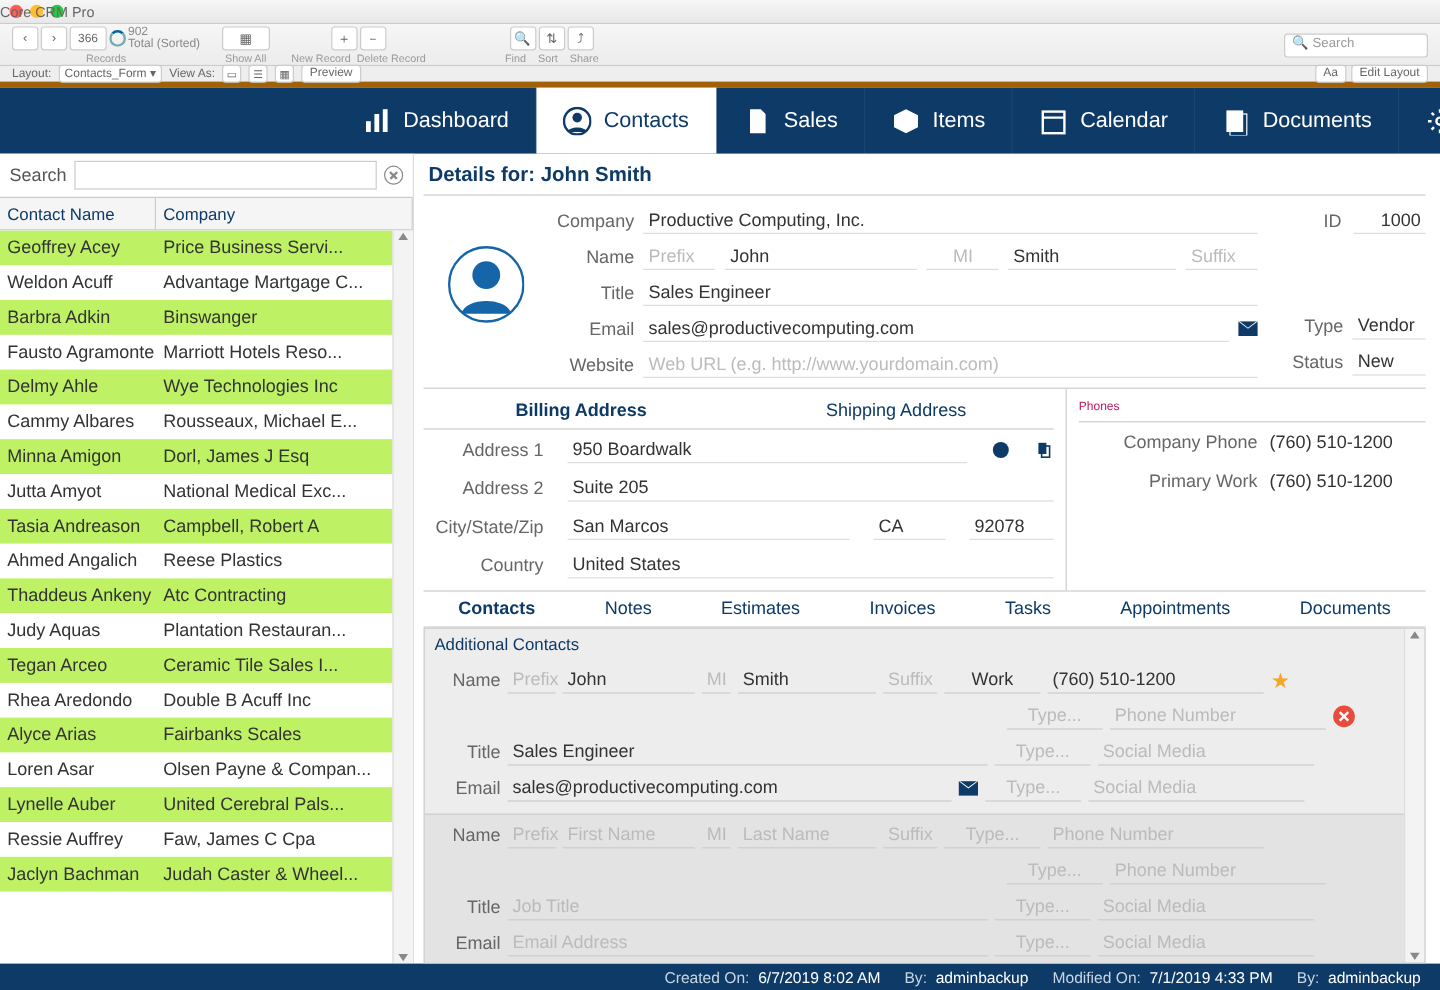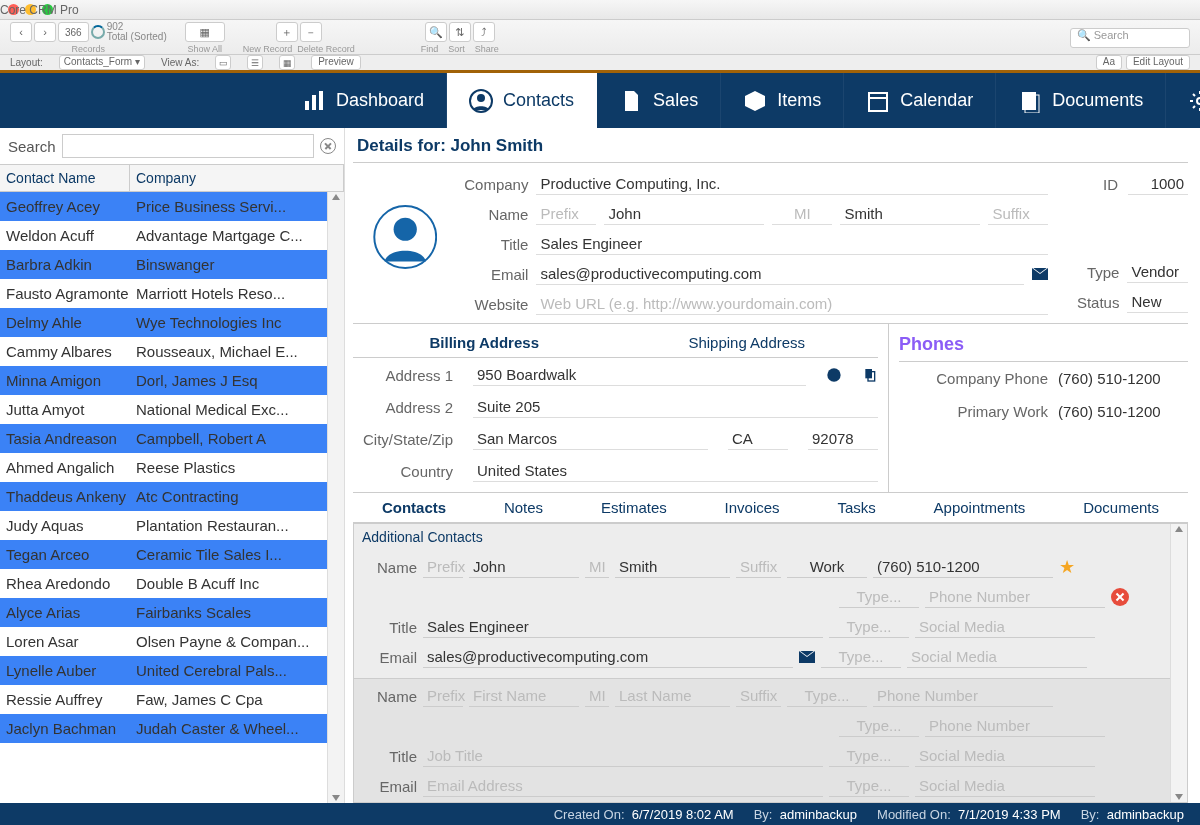--- a/index.html
+++ b/index.html
@@ -11,21 +11,21 @@
 .dot.r{background:#ff5f57}.dot.y{background:#ffbd2e}.dot.g{background:#28c940}
 .wtitle{position:absolute;left:0;right:16px;font-size:12px;color:#666}
 .toolbar{height:35px;background:linear-gradient(#f6f6f6,#ececec);display:flex;align-items:center;padding:2px 10px 0;gap:18px;border-bottom:1px solid #ccc;font-size:10px;color:#888}
 .tgroup{display:flex;flex-direction:column;align-items:center;gap:0}
 .trow{display:flex;gap:2px;align-items:center}
 .tbtn{height:20px;min-width:22px;border:1px solid #ccc;background:#fff;border-radius:3px;display:flex;align-items:center;justify-content:center;font-size:11px;color:#666}
 .tlbl{font-size:9px;color:#999;margin-top:2px}
 .recpill{border:1px solid #ccc;border-radius:3px;background:#fff;display:flex;align-items:center;height:20px;padding:0 6px;font-size:10px;gap:4px;color:#666}
 .pie{width:14px;height:14px;border:2px solid #7aa;border-radius:50%;border-top-color:#069}
 .searchtop{margin-left:auto;height:20px;border:1px solid #ccc;border-radius:3px;width:120px;font-size:11px;padding:0 6px;background:#fff;color:#999}
-.subbar{height:18px;background:#eee;display:flex;align-items:center;padding:0 10px;gap:16px;font-size:10px;color:#666;border-bottom:3px solid #a16207}
+.subbar{height:18px;background:#eee;display:flex;align-items:center;padding:0 10px;gap:6px;font-size:10px;color:#666;border-bottom:5px solid #a16207}
 .subsel{border:1px solid #ccc;border-radius:3px;background:#fff;height:15px;font-size:10px;padding:0 4px}
 .subbtn{border:1px solid #ccc;border-radius:3px;background:#fff;height:15px;font-size:10px;padding:0 6px}
 .navbar{height:55px;background:#0d3a66;display:flex;align-items:stretch}
 .navspacer{flex:0 0 280px}
 .navtab{display:flex;align-items:center;gap:10px;padding:0 22px;color:#fff;font-size:18px;border-right:1px solid rgba(255,255,255,0.06)}
 .navtab.active{background:#fff;color:#0d3a66}
 .navico{width:24px;height:24px;fill:currentColor}
 .body{flex:1;display:flex;overflow:hidden}
 .sidebar{width:345px;background:#fff;border-right:1px solid #ddd;display:flex;flex-direction:column}
 .searchrow{display:flex;align-items:center;padding:6px 8px;gap:6px}
@@ -33,21 +33,21 @@
 .searchin{flex:1;height:24px;border:1px solid #ccc;background:#fff;padding:0 4px}
 .clearsearch{width:16px;height:16px;border:1.5px solid #888;border-radius:50%;position:relative}
 .clearsearch:before,.clearsearch:after{content:"";position:absolute;width:8px;height:1.5px;background:#888;top:50%;left:50%}
 .clearsearch:before{transform:translate(-50%,-50%) rotate(45deg)}
 .clearsearch:after{transform:translate(-50%,-50%) rotate(-45deg)}
 .listhdr{display:flex;border-top:1px solid #ccc;border-bottom:1px solid #ccc;background:#f5f5f5}
 .listhdr>div{padding:5px 6px;font-size:14px;color:#0d3a66;border-right:1px solid #ccc}
 .col1{width:130px}.col2{flex:1}
 .listbody{flex:1;overflow:hidden;position:relative}
 .row{display:flex;padding:6px 6px;font-size:15px;color:#333}
-.row.alt{background:#3b82f6}
+.row.alt{background:#bef264}
 .row>div:first-child{width:130px}
 .row>div:last-child{flex:1;white-space:nowrap;overflow:hidden;text-overflow:ellipsis}
 .scrollv{width:17px;background:#f3f3f3;border-left:1px solid #ddd;display:flex;flex-direction:column;align-items:center;justify-content:space-between;padding:2px 0}
 .scrollarr{width:0;height:0;border-left:4px solid transparent;border-right:4px solid transparent}
 .scrollarr.up{border-bottom:6px solid #888}
 .scrollarr.dn{border-top:6px solid #888}
 .main{flex:1;display:flex;flex-direction:column;overflow:hidden;padding:0 12px 0 8px}
 .dtitle{font-size:17px;font-weight:bold;color:#0d3a66;padding:8px 4px 6px}
 .card{border-top:1px solid #ccc;padding:10px 0 2px;display:flex;gap:16px}
 .avatar{width:120px;height:120px;margin:4px 0 0 20px}
@@ -67,21 +67,21 @@
 .addrcol{flex:1;padding:4px 0}
 .addrhdr{display:flex;border-bottom:1px solid #ccc}
 .addrtab{padding:6px 12px;font-size:15px;font-weight:bold;color:#0d3a66;flex:1;text-align:center}
 .addrtab.inactive{font-weight:normal;color:#0d3a66}
 .addrbody{padding:6px 0;display:flex;flex-direction:column;gap:10px;font-size:15px}
 .arow{display:flex;align-items:center;gap:20px}
 .albl{width:100px;text-align:right;color:#666}
 .aval{flex:1;border-bottom:1px solid #ddd;padding:2px 4px}
 .globeico{width:16px;height:16px;fill:#0d3a66}
 .phonecol{width:300px;border-left:1px solid #ccc;padding:4px 0 4px 10px}
-.phhdr{font-size:18px;font-weight:bold;color:#8b5cf6;padding:6px 0;border-bottom:1px solid #ccc}
+.phhdr{font-size:10px;font-weight:normal;color:#be185d;padding:6px 0;border-bottom:1px solid #ccc}
 .phrow{display:flex;gap:10px;padding:8px 0;font-size:15px}
 .phlbl{flex:1;text-align:right;color:#666}
 .phval{width:130px}
 .dtabs{display:flex;border-top:1px solid #ccc;border-bottom:1px solid #ccc;padding:6px 0;justify-content:space-around}
 .dtab{font-size:15px;color:#0d3a66;padding:0 10px}
 .dtab.active{font-weight:bold}
 .add-section{background:#ededed;border:1px solid #ccc;flex:1;overflow:hidden;position:relative;display:flex}
 .add-inner{flex:1;overflow:hidden}
 .addtitle{font-size:14px;color:#0d3a66;padding:5px 8px}
 .addrow{display:flex;align-items:center;gap:6px;padding:4px 8px;font-size:15px}

